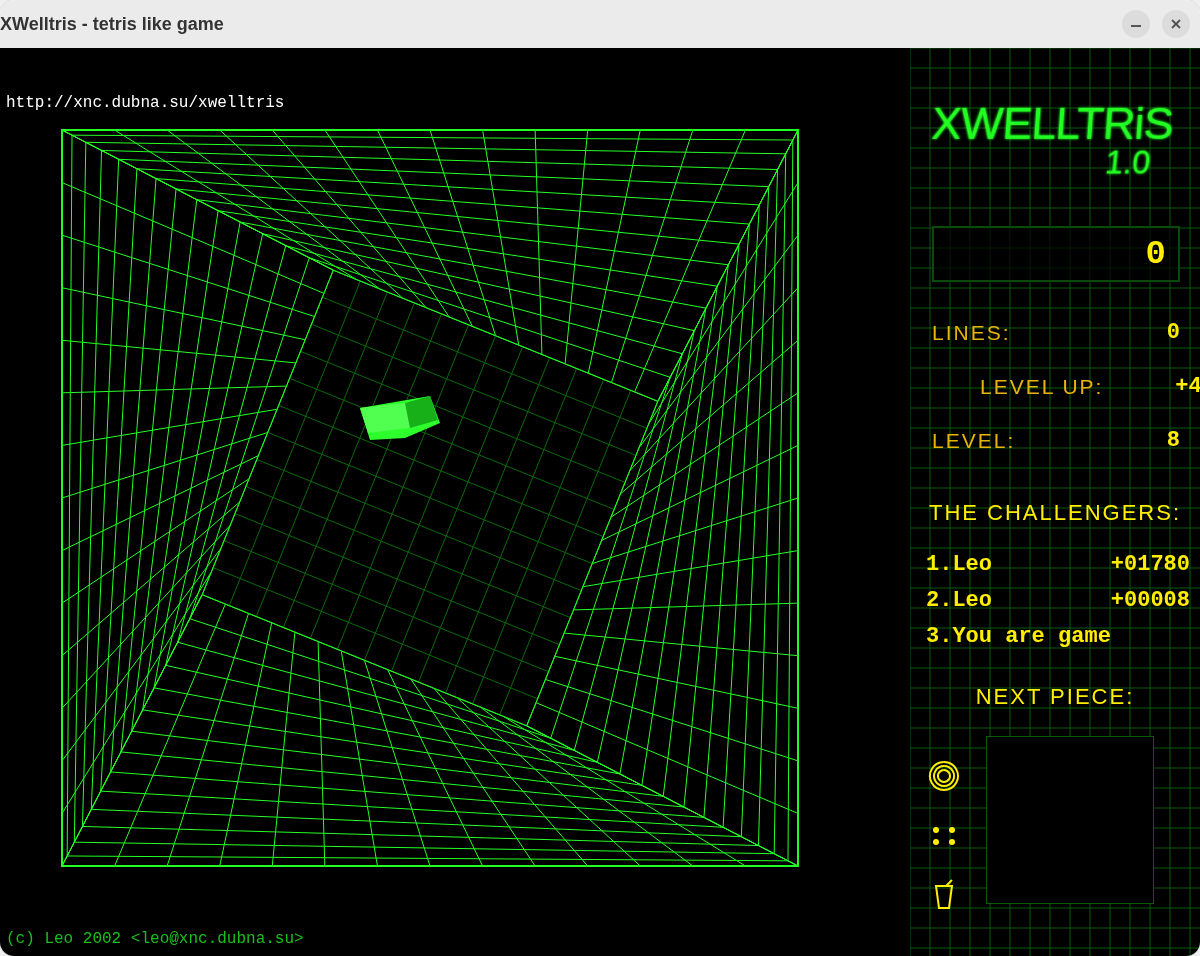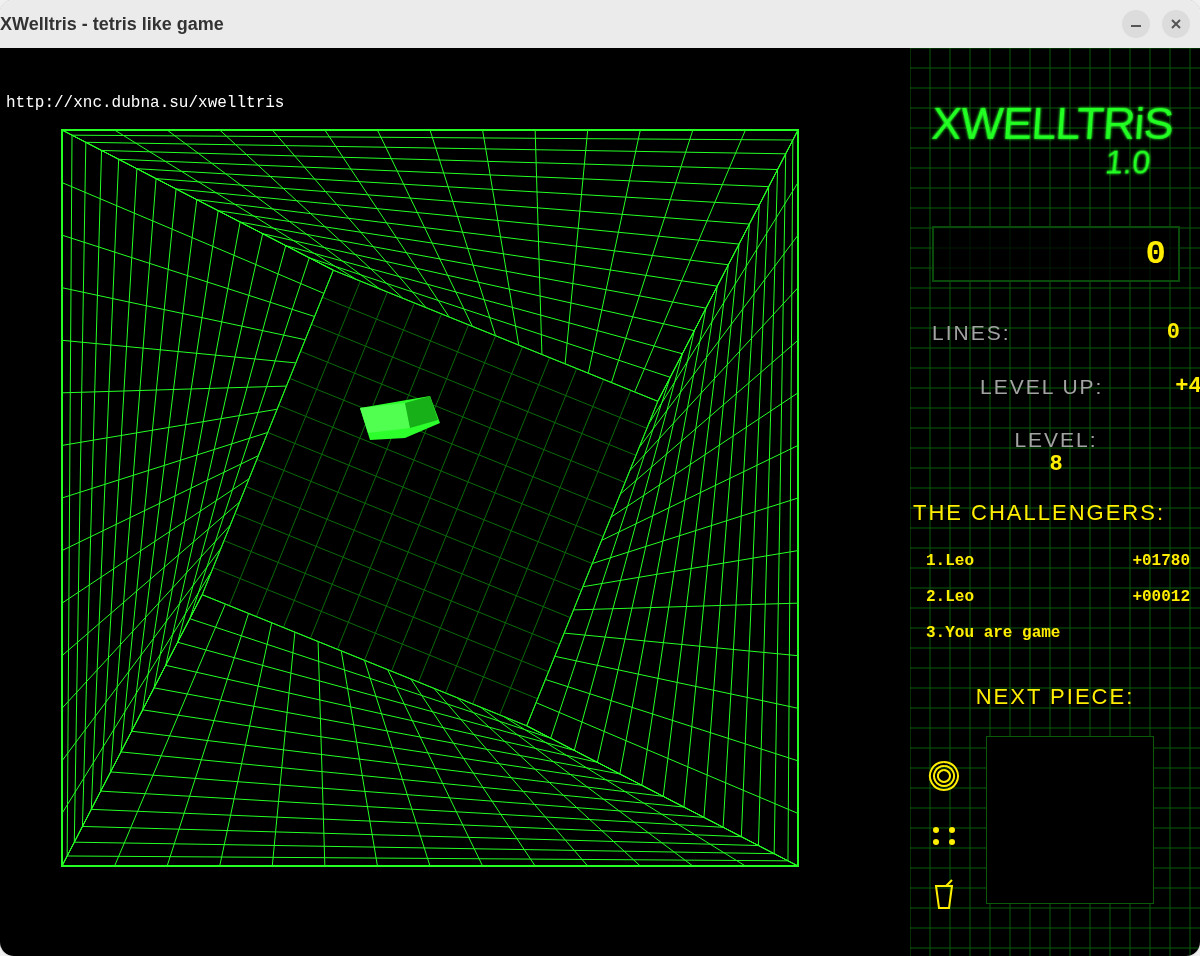--- a/index.html
+++ b/index.html
@@ -15,25 +15,25 @@
   .well-container{position:absolute;left:60px;top:80px;width:740px;height:740px;}
   .well-svg{width:100%;height:100%;}
   .sidebar{position:absolute;right:0;top:0;width:290px;height:908px;overflow:hidden;}
   .side-grid-bg{position:absolute;inset:0;}
   .logo{position:absolute;left:10px;top:30px;width:270px;height:140px;}
   .score-box{position:absolute;left:22px;top:178px;width:248px;height:56px;border:2px solid #0a4a0a;background:rgba(0,0,0,0.7);display:flex;align-items:center;justify-content:flex-end;padding-right:12px;box-sizing:border-box;}
   .score-val{color:#ffee00;font-size:34px;font-weight:bold;font-family:"Courier New",monospace;}
   .stat-row{position:absolute;left:22px;width:248px;display:flex;justify-content:space-between;align-items:center;}
   .stat-row.lines{top:272px;}
   .stat-row.lvlup{top:326px;padding-left:48px;}
-  .stat-row.lvl{top:380px;flex-direction:column;}
-  .stat-label{color:#a3a3a3;font-size:21px;font-family:Impact,"Arial Narrow",sans-serif;letter-spacing:2px;}
+  .stat-row.lvl{top:380px;}
+  .stat-label{color:#eab308;font-size:21px;font-family:Impact,"Arial Narrow",sans-serif;letter-spacing:2px;}
   .stat-val{color:#ffee00;font-size:22px;font-weight:bold;font-family:"Courier New",monospace;}
-  .challengers-title{position:absolute;left:0;width:258px;top:452px;text-align:center;color:#ffee00;font-size:22px;font-family:Impact,"Arial Narrow",sans-serif;letter-spacing:2px;}
-  .chal-row{position:absolute;left:16px;width:264px;color:#ffee00;font-size:16px;font-weight:bold;font-family:"Courier New",monospace;display:flex;justify-content:space-between;}
+  .challengers-title{position:absolute;left:0;width:290px;top:452px;text-align:center;color:#ffee00;font-size:22px;font-family:Impact,"Arial Narrow",sans-serif;letter-spacing:2px;}
+  .chal-row{position:absolute;left:16px;width:264px;color:#ffee00;font-size:22px;font-weight:bold;font-family:"Courier New",monospace;display:flex;justify-content:space-between;}
   .chal-row.r1{top:504px;}
   .chal-row.r2{top:540px;}
   .chal-row.r3{top:576px;}
   .next-title{position:absolute;left:0;width:290px;top:636px;text-align:center;color:#ffee00;font-size:22px;font-family:Impact,"Arial Narrow",sans-serif;letter-spacing:2px;}
   .next-box{position:absolute;left:76px;top:688px;width:166px;height:166px;border:1px solid #0a5a0a;background:#000;}
   .icon-col{position:absolute;left:16px;top:710px;display:flex;flex-direction:column;gap:24px;}
   .side-icon{width:36px;height:36px;display:flex;align-items:center;justify-content:center;}
   .side-icon svg{width:100%;height:100%;}
 </style>
 </head>
@@ -52,20 +52,21 @@
         <svg width="14" height="14" viewBox="0 0 14 14">
             <line x1="3" y1="3" x2="11" y2="11" stroke="#555" stroke-width="2"></line>
             <line x1="11" y1="3" x2="3" y2="11" stroke="#555" stroke-width="2"></line>
           </svg>
       </div>
     </div>
   </div>
 
   <div class="game-area">
     <div class="url">http://xnc.dubna.su/xwelltris</div>
+    <div class="copyright">(c) Leo 2002 &lt;leo@xnc.dubna.su&gt;</div>
 
     <div class="well-container">
       <svg class="well-svg" viewBox="0 0 740 740">
         <defs>
           <linearGradient id="g1">
               <stop offset="0" stop-color="#18c018"></stop>
             </linearGradient>
         </defs>
 
         <rect x="2" y="2" width="736" height="736" fill="none" stroke="#24ff24" stroke-width="2"></rect>
@@ -337,21 +338,21 @@
         <span class="stat-val">8</span>
       </div>
 
       <div class="challengers-title">THE CHALLENGERS:</div>
       <div class="chal-row r1">
         <span><span>1</span>.<span>Leo</span></span>
         <span>+01780</span>
       </div>
       <div class="chal-row r2">
         <span><span>2</span>.<span>Leo</span></span>
-        <span>+00012</span>
+        <span>+00008</span>
       </div>
       <div class="chal-row r3">
         <span><span>3</span>.<span>You are game</span></span>
         <span></span>
       </div>
 
       <div class="next-title">NEXT PIECE:</div>
       <div class="next-box"></div>
 
       <div class="icon-col">

